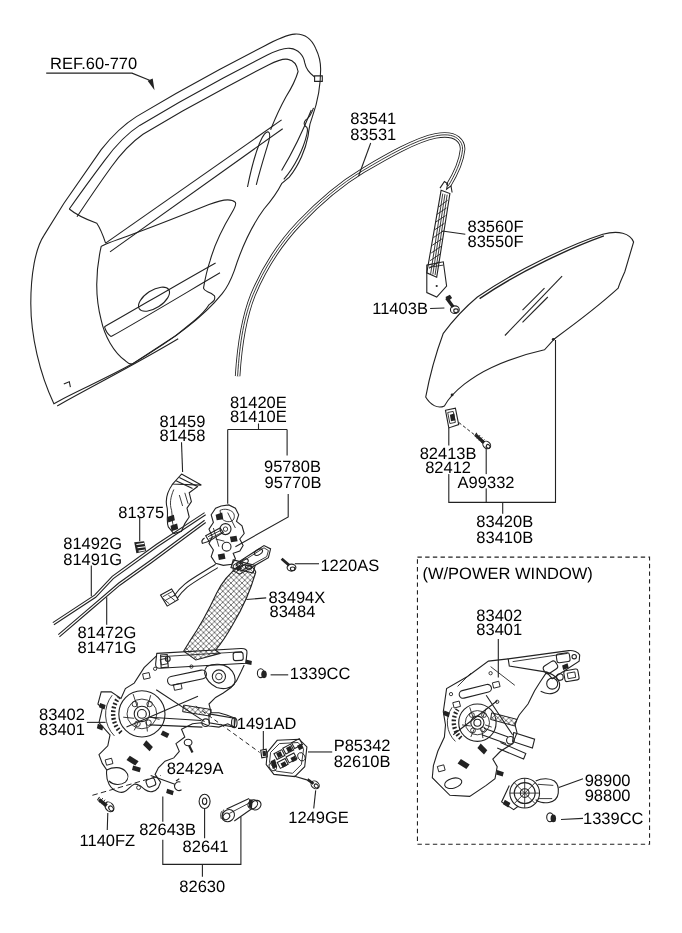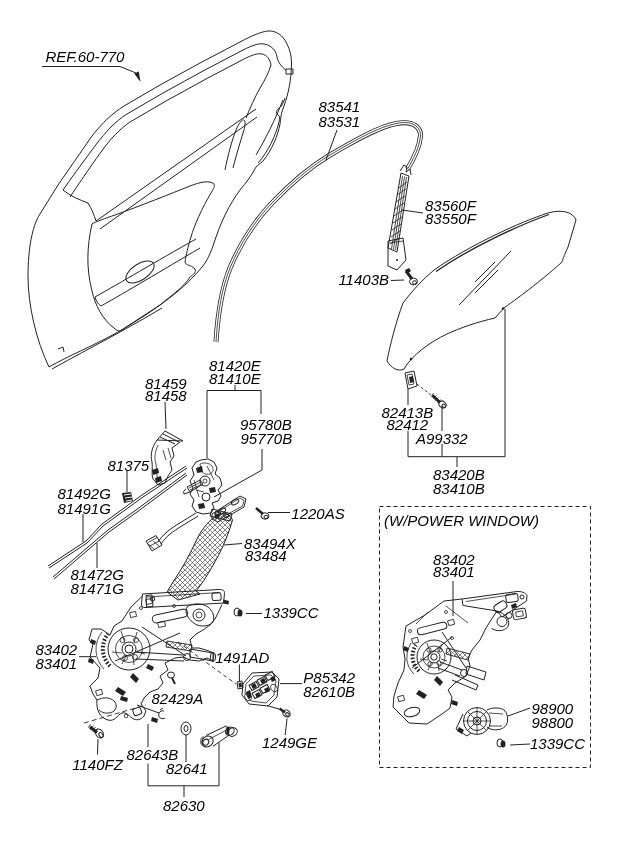--- a/index.html
+++ b/index.html
@@ -1,16 +1,16 @@
 <!DOCTYPE html>
 <html><head>
 <meta charset="utf-8">
 <style>
 html,body{margin:0;padding:0;background:#fff;}
-#page{width:620px;height:848px;position:relative;overflow:hidden;font-style:italic;}
+#page{width:620px;height:848px;position:relative;overflow:hidden;}
 text{font-family:"Liberation Sans",sans-serif;font-size:15px;fill:#000;}
 .ln{fill:none;stroke:#222;stroke-width:1;}
 .th{fill:none;stroke:#222;stroke-width:0.8;}
 .dk{fill:#222;stroke:none;}
 </style>
 </head>
 <body>
 <div id="page">
 <svg width="620" height="848" viewBox="0 0 620 848">
 <rect width="620" height="848" fill="#fff"></rect>

